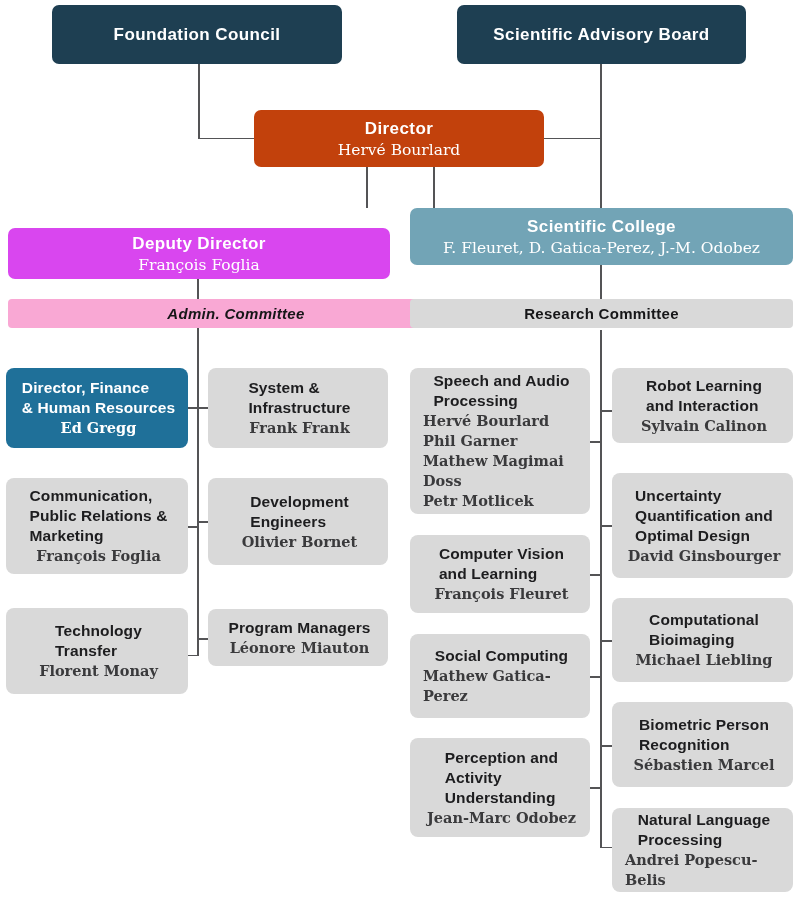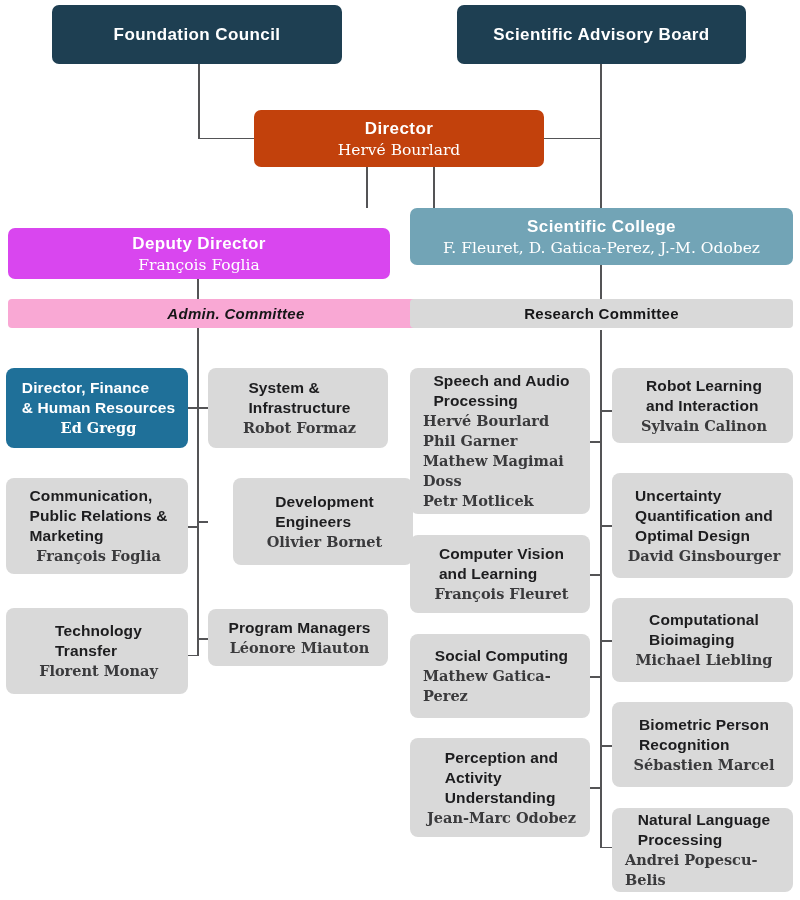--- a/index.html
+++ b/index.html
@@ -100,23 +100,23 @@
   </div>
   <div class="node pad" style="left: 6px; top: 608px; width: 182px; height: 86px; background: rgb(217, 217, 217);">
     <div class="t">Technology
 Transfer</div>
     <div class="n">Florent Monay</div>
   </div>
 
   <div class="node pad" style="left: 208px; top: 368px; width: 180px; height: 80px; background: rgb(217, 217, 217);">
     <div class="t">System &amp;
 Infrastructure</div>
-    <div class="n">Robot Formaz</div>
+    <div class="n">Frank Frank</div>
   </div>
-  <div class="node pad" style="left: 208px; top: 478px; width: 180px; height: 87px; background: rgb(217, 217, 217); margin-left: 25px;">
+  <div class="node pad" style="left: 208px; top: 478px; width: 180px; height: 87px; background: rgb(217, 217, 217);">
     <div class="t">Development
 Engineers</div>
     <div class="n">Olivier Bornet</div>
   </div>
   <div class="node pad" style="left: 208px; top: 609px; width: 180px; height: 57px; background: rgb(217, 217, 217);">
     <div class="t">Program Managers</div>
     <div class="n">Léonore Miauton</div>
   </div>
 
   <div class="node pad" style="left: 410px; top: 368px; width: 180px; height: 146px; background: rgb(217, 217, 217);">

